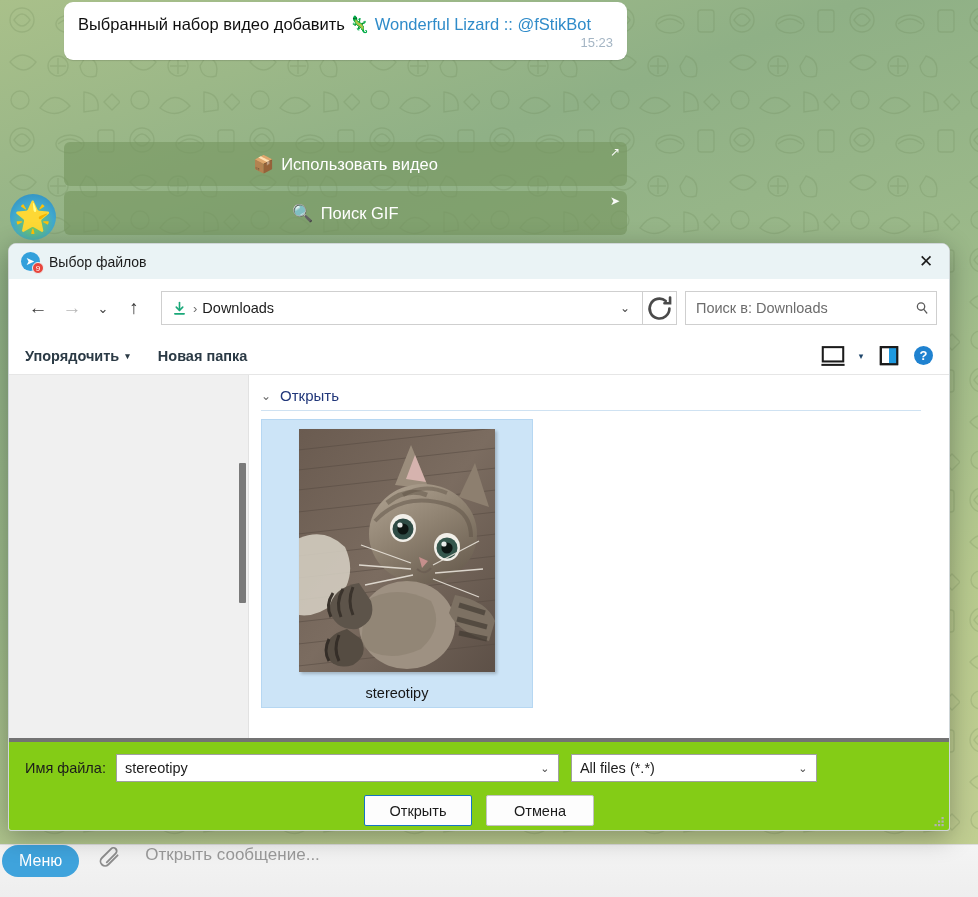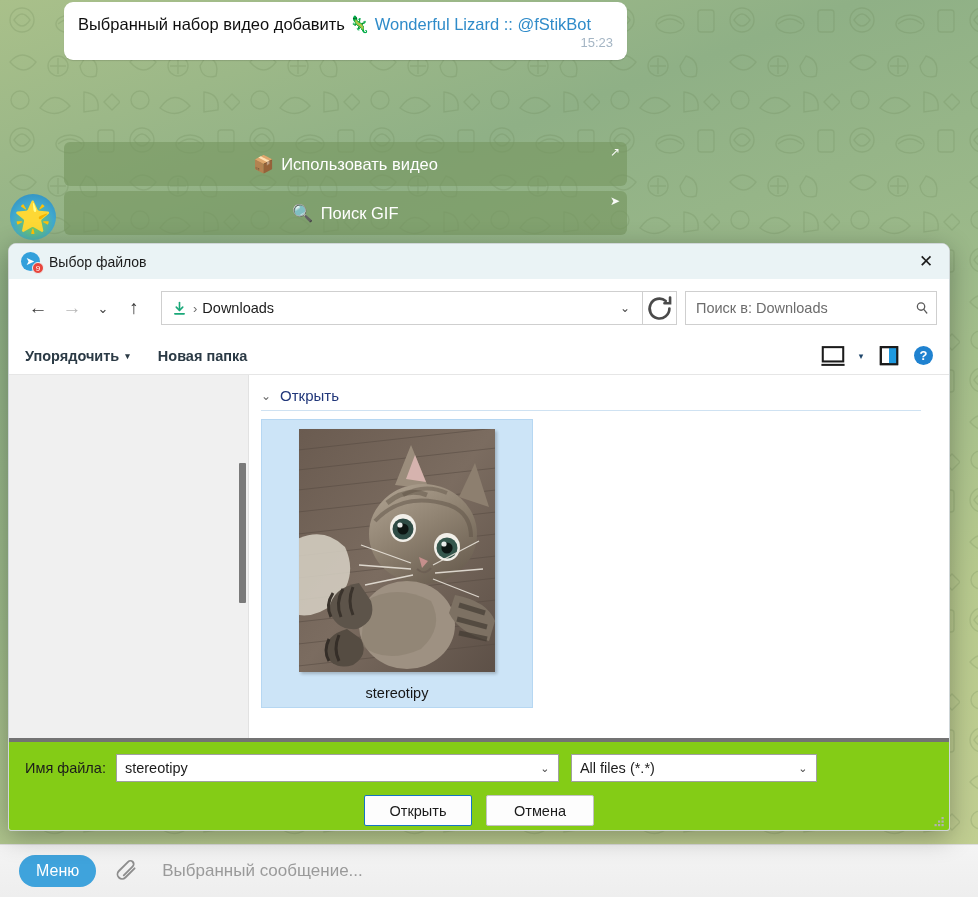--- a/index.html
+++ b/index.html
@@ -100,22 +100,22 @@
   #kb-search-gif{ top: 191px; }
 
   
   #tg-composer {
     position: absolute;
     left: 0; right: 0; bottom: 0;
     height: 53px;
     background: linear-gradient(180deg, #f4f4f4 0%, #eeeeee 100%);
     border-top: 1px solid #dcdcdc;
     display: flex;
-    align-items: center;
-    padding: 0 19px;
+    align-items: flex-start;
+    padding: 0 2px;
   }
   #menu-button {
     background: #3fa3dc;
     color: #fff;
     border-radius: 17px;
     padding: 7px 17px;
     font-size: 16px;
     cursor: pointer;
   }
   #attach-icon {
@@ -514,21 +514,21 @@
 
   </div>
 
   <div id="tg-composer">
     <div id="menu-button">Меню</div>
     <span id="attach-icon">
       <svg viewBox="0 0 24 24" fill="none" stroke="#8d8d8d" stroke-width="1.7" stroke-linecap="round">
         <path d="M19 9.5 L10.5 18 a4.2 4.2 0 0 1 -6 -6 L13 3.5 a3 3 0 0 1 4.3 4.2 L9 16"></path>
       </svg>
     </span>
-    <div id="composer-placeholder">Выбранный сообщение...</div>
+    <div id="composer-placeholder">Открыть сообщение...</div>
   </div>
 </div>
 
 <div id="file-dialog">
 
   <div id="dlg-titlebar">
     <div id="dlg-app-icon">
       <span class="plane">➤</span>
       <span id="dlg-badge">9</span>
     </div>

